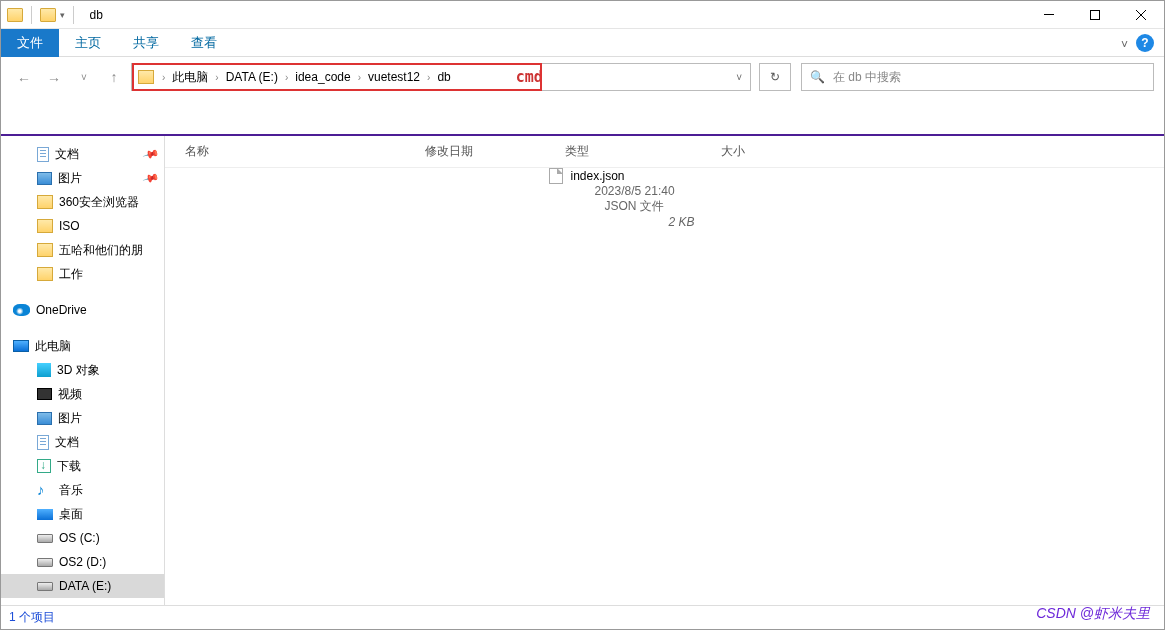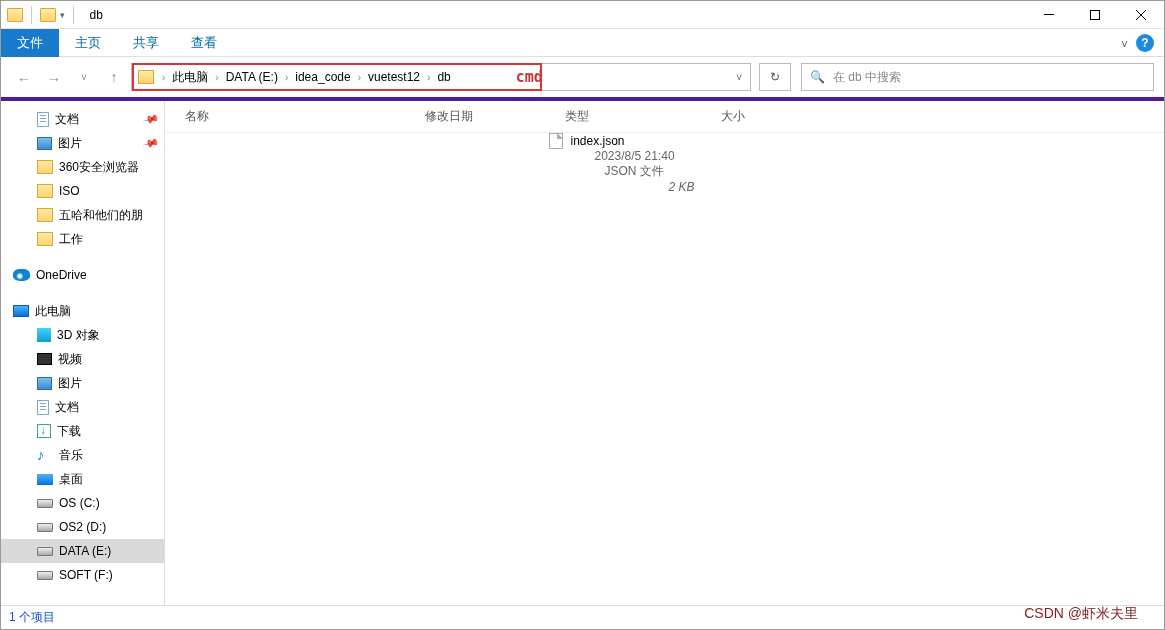--- a/index.html
+++ b/index.html
@@ -29,21 +29,21 @@
 .addr-hl { position: absolute; left: 0; top: -1px; bottom: -1px; width: 410px; border: 2px solid #d33; pointer-events: none; }
 .crumb-ic { width: 16px; height: 14px; background: linear-gradient(#ffe9a9,#ffd36b); border: 1px solid #d6a93a; margin: 0 6px; }
 .crumb { padding: 0 5px; font-size: 12px; }
 .crumb-sep { color: #888; font-size: 10px; padding: 0 2px; }
 .cmd-text { color: #c33; font-family: Consolas, monospace; font-size: 15px; margin-left: 60px; font-weight:bold;}
 .addr-dd { margin-left: auto; padding: 0 8px; color: #666; font-size: 10px; }
 .refresh-btn { width: 32px; height: 28px; border: 1px solid #bbb; margin-left: 4px; display:flex; align-items:center; justify-content:center; color:#555; }
 .search-box { flex: 1; height: 28px; border: 1px solid #bbb; margin-left: 6px; display: flex; align-items: center; padding: 0 8px; color: #888; gap: 8px; }
 
 
-.body { flex: 1; display: flex; overflow: hidden; border-top: 4px solid #4c1d95; }
+.body { flex: 1; display: flex; overflow: hidden; border-top: 2px solid #4c1d95; margin-top: 37px; }
 .sidebar { width: 164px; border-right: 1px solid #ddd; overflow-y: auto; padding-top: 6px; position: relative; }
 .side-item { height: 24px; display: flex; align-items: center; padding-left: 12px; gap: 6px; font-size: 12px; white-space: nowrap; overflow: hidden; }
 .side-item.l2 { padding-left: 36px; }
 .side-item.selected { background: #d9d9d9; }
 .pin { margin-left: auto; margin-right: 6px; color: #888; transform: rotate(30deg); font-size: 11px; }
 .side-group { margin-top: 12px; }
 .ic { width: 16px; height: 14px; display:inline-block; flex-shrink:0; }
 .ic-folder { background: linear-gradient(#ffe9a9,#ffd36b); border: 1px solid #d6a93a; }
 .ic-doc { background: #fff; border: 1px solid #79a8d6; position:relative; width:12px; height:15px;}
 .ic-doc::before{content:"";position:absolute;left:2px;top:2px;right:2px;height:1px;background:#79a8d6;box-shadow:0 3px 0 #79a8d6,0 6px 0 #79a8d6;}
@@ -65,21 +65,21 @@
 .col-name { width: 260px; padding-left: 20px; }
 .col-date { width: 140px; }
 .col-type { width: 120px; }
 .col-size { width: 60px; text-align: right; }
 .filerow { height: 24px; display: flex; align-items: center; font-size: 12px; flex-direction: column; }
 .file-ic { width:14px; height:16px; background:#fff; border:1px solid #aaa; margin-right:8px; margin-left:14px; position:relative;}
 .file-ic::before{content:"";position:absolute;right:-1px;top:-1px;border:3px solid transparent;border-left-color:#aaa;border-bottom-color:#aaa;}
 
 
 .status { height: 24px; border-top: 1px solid #ddd; display:flex; align-items:center; padding: 0 8px; font-size: 12px; color:#1d4ed8;}
-.watermark { position: absolute; right: 26px; bottom: 6px; color: #7f1d1d; font-size: 14px; }
+.watermark { position: absolute; right: 14px; bottom: 6px; color: #6d28d9; font-size: 14px; font-style: italic; }
 svg { display:block;}
 </style>
 </head>
 <body>
 
 <div class="window">
 
   <div class="titlebar">
     <div class="qat">
       <span class="folder-small"></span>

